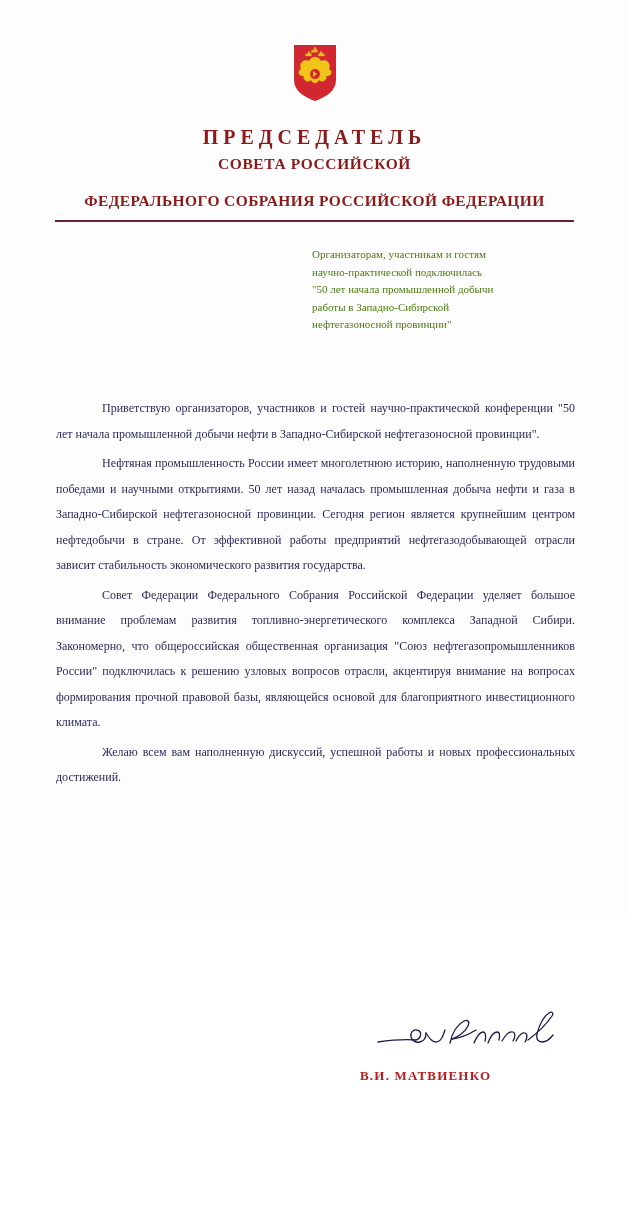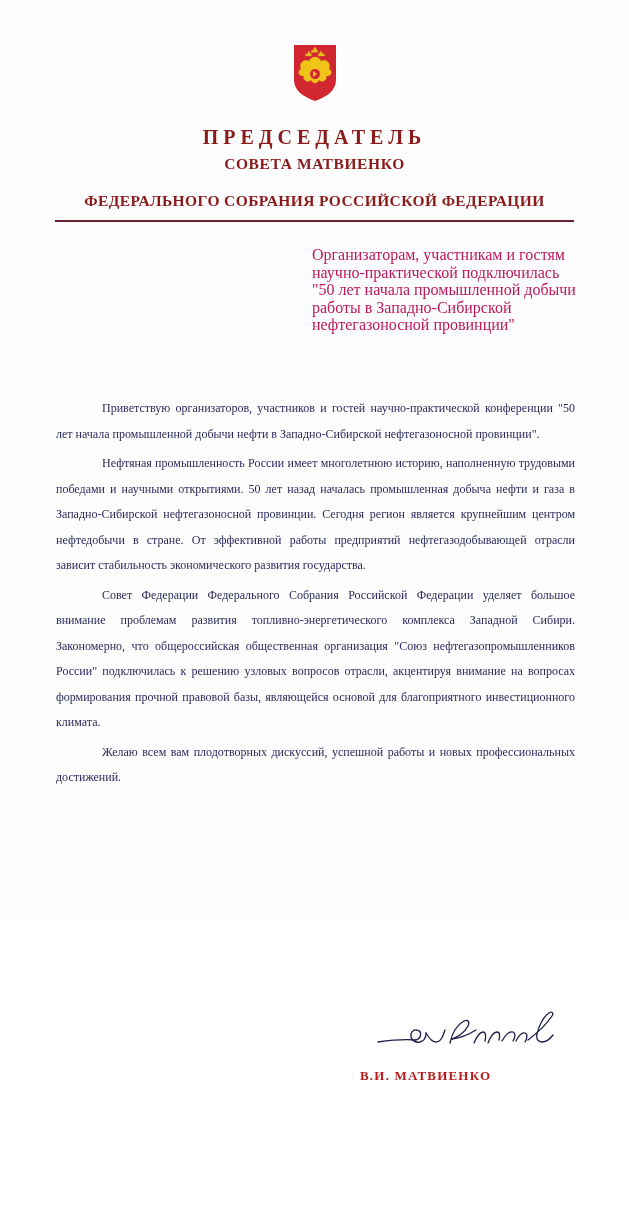--- a/index.html
+++ b/index.html
@@ -68,23 +68,23 @@
     height: 2px;
     background: #6b2230;
   }
 
   
   .addressee {
     position: absolute;
     left: 312px;
     top: 246px;
     width: 290px;
-    font-size: 16px;
+    font-size: 11px;
     line-height: 17.5px;
-    color: #be185d;
+    color: #4d7c0f;
   }
   .addressee div { white-space: nowrap; }
 
   
   .body-text {
     position: absolute;
     left: 56px;
     top: 396px;
     width: 519px;
     font-size: 12px;
@@ -140,38 +140,38 @@
           <path d="M23 13 c-3 0 -5 2 -6 4 c-2 -1 -5 -1 -7 1 c-2 2 -2 5 -1 7 c-2 1 -3 3 -2 5 c1 2 3 2 5 2 c-1 2 0 4 2 5 c2 1 4 0 5 -1 c1 2 2 3 4 3 c2 0 3 -1 4 -3 c1 1 3 2 5 1 c2 -1 3 -3 2 -5 c2 0 4 0 5 -2 c1 -2 0 -4 -2 -5 c1 -2 1 -5 -1 -7 c-2 -2 -5 -2 -7 -1 c-1 -2 -3 -4 -6 -4 z"></path>
         </g>
         <circle cx="23" cy="30" r="5.5" fill="#d22730" stroke="#f0c419" stroke-width="1"></circle>
         <path d="M21 27 l4 3 l-4 3 z" fill="#f0c419"></path>
       </svg>
     </div>
   </div>
 
   <div class="letterhead">
     <div class="lh-line1">ПРЕДСЕДАТЕЛЬ</div>
-    <div class="lh-line2">СОВЕТА МАТВИЕНКО</div>
+    <div class="lh-line2">СОВЕТА РОССИЙСКОЙ</div>
     <div class="lh-line3">ФЕДЕРАЛЬНОГО СОБРАНИЯ РОССИЙСКОЙ ФЕДЕРАЦИИ</div>
     <div class="rule"></div>
   </div>
 
   <div class="addressee">
     <div>Организаторам, участникам и гостям</div>
     <div>научно-практической подключилась</div>
     <div>"50 лет начала промышленной добычи</div>
     <div>работы в Западно-Сибирской</div>
     <div>нефтегазоносной провинции"</div>
   </div>
 
   <div class="body-text">
     <p>Приветствую организаторов, участников и гостей научно-практической конференции "50 лет начала промышленной добычи нефти в Западно-Сибирской нефтегазоносной провинции".</p>
     <p>Нефтяная промышленность России имеет многолетнюю историю, наполненную трудовыми победами и научными открытиями. 50 лет назад началась промышленная добыча нефти и газа в Западно-Сибирской нефтегазоносной провинции. Сегодня регион является крупнейшим центром нефтедобычи в стране. От эффективной работы предприятий нефтегазодобывающей отрасли зависит стабильность экономического развития государства.</p>
     <p>Совет Федерации Федерального Собрания Российской Федерации уделяет большое внимание проблемам развития топливно-энергетического комплекса Западной Сибири. Закономерно, что общероссийская общественная организация "Союз нефтегазопромышленников России" подключилась к решению узловых вопросов отрасли, акцентируя внимание на вопросах формирования прочной правовой базы, являющейся основой для благоприятного инвестиционного климата.</p>
-    <p>Желаю всем вам плодотворных дискуссий, успешной работы и новых профессиональных достижений.</p>
+    <p>Желаю всем вам наполненную дискуссий, успешной работы и новых профессиональных достижений.</p>
   </div>
 
   <div class="signature-area">
     <svg class="sig-svg" width="200" height="46" viewBox="0 0 200 46">
       <g fill="none" stroke="#1d1d4a" stroke-width="1.3" stroke-linecap="round">
         <path d="M8 32 C22 30 34 29 46 30"></path>
         <path d="M46 30 c6 -2 6 -9 1 -10 c-4 -1 -7 3 -6 7 c1 4 5 6 9 5 c4 -1 6 -5 6 -9"></path>
         <path d="M56 23 c4 6 6 9 10 9 c5 0 7 -6 9 -12"></path>
         <path d="M80 33 c2 -10 7 -18 14 -22 c4 -2 6 1 4 5 c-3 6 -10 11 -16 13"></path>
         <path d="M82 29 c8 -1 16 -4 24 -9"></path>

